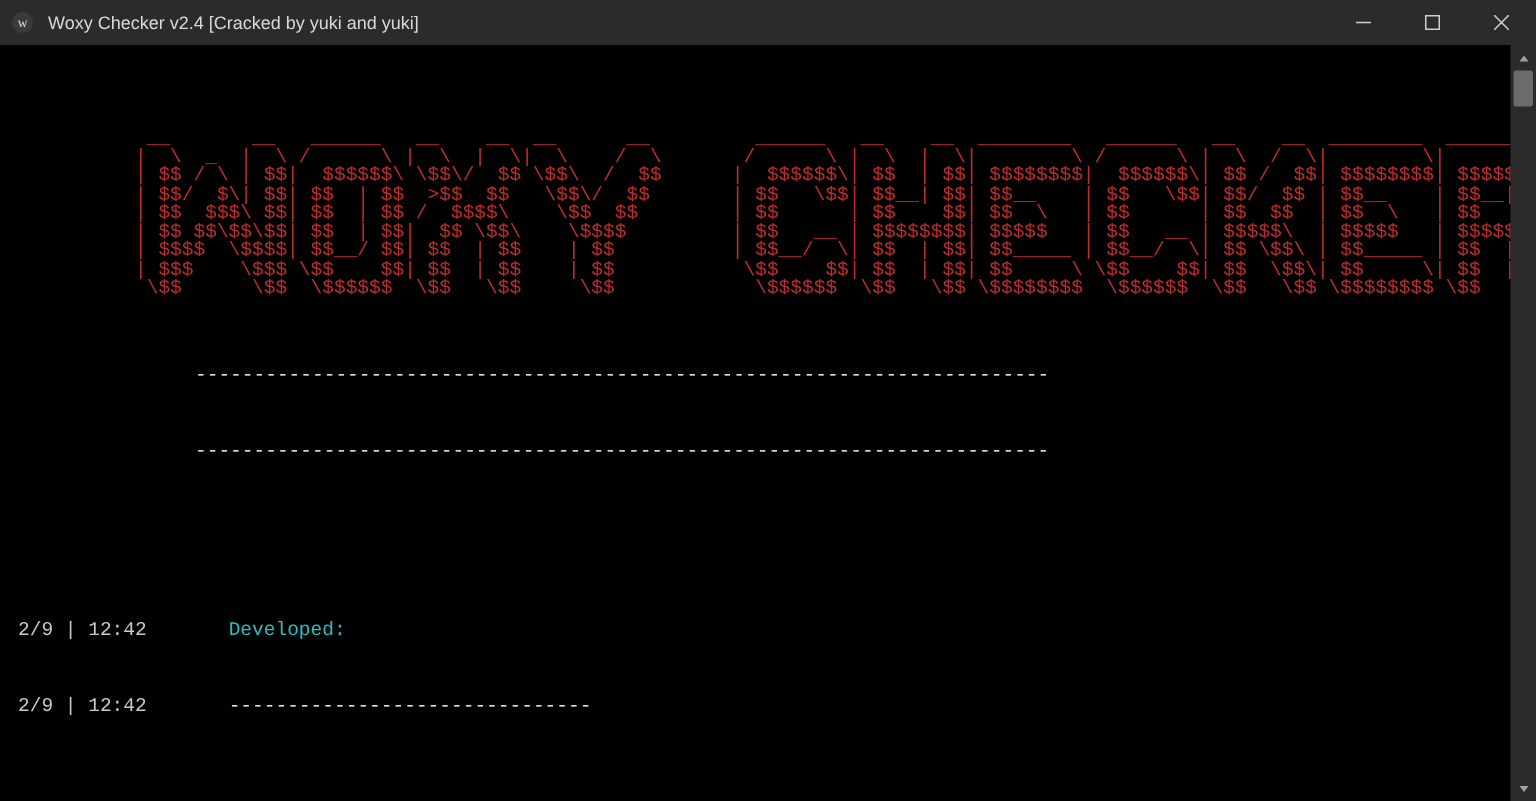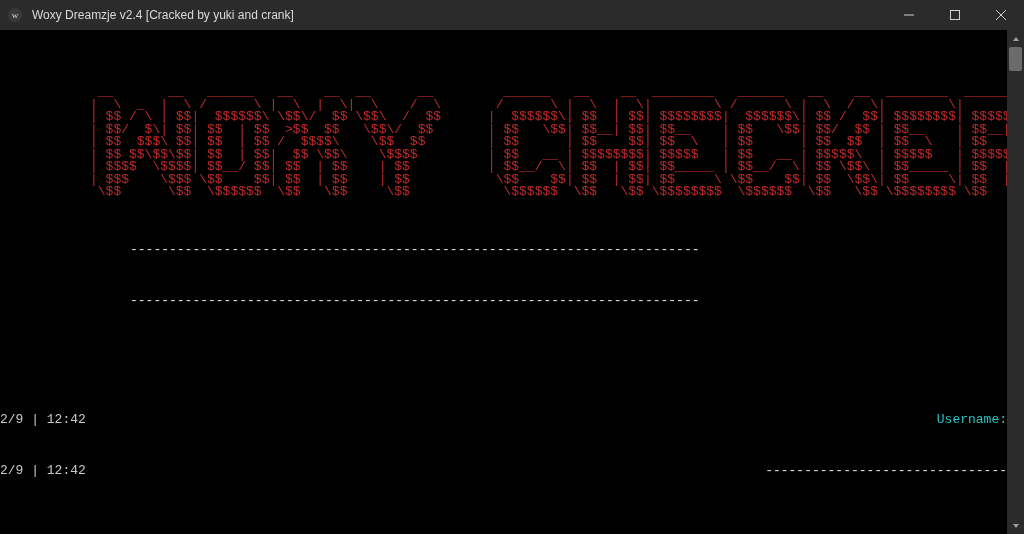--- a/index.html
+++ b/index.html
@@ -18,34 +18,34 @@
   .scroll-down { bottom:0; }
   .scroll-thumb { position:absolute; left:2px; top:17px; width:13px; height:24px; background:#6b6b6b; border-radius:2px; }
   .term { position:absolute; left:0; top:0; right:17px; bottom:0; color:#e8e8e8; font-size:13px; line-height:17px; white-space:pre; letter-spacing:0px;}
   .ascii { color:#c02b2b; font-size:13px; line-height:12.5px; padding:22px 0 8px 90px; letter-spacing:0; white-space:pre; }
   .credits { color:#e8e8e8; padding-left:130px; }
   .logrow { display:flex; }
   .ts { color:#c9c9c9; white-space:pre; }
   .msg { white-space:pre; }
   .cyan { color:#27c1c1; }
   .white { color:#e8e8e8; }
-  .pad { padding-left:0;justify-content:space-between; }
+  .pad { padding-left:12px; }
   .blank { height:17px; }
 </style>
 </head>
 <body>
 
 <div class="titlebar">
   <div class="appicon">
     <svg width="16" height="16" viewBox="0 0 16 16">
         <circle cx="8" cy="8" r="7" fill="#3a3a3a"></circle>
         <text x="8" y="11" text-anchor="middle" font-size="9" fill="#ddd" font-family="Segoe UI">w</text>
       </svg>
   </div>
-  <div class="title">Woxy Dreamzje v2.4 [Cracked by yuki and crank]</div>
+  <div class="title">Woxy Checker v2.4 [Cracked by yuki and yuki]</div>
   <div class="winbtns">
     <div class="winbtn">
       <svg width="10" height="10" viewBox="0 0 10 10">
           <path d="M0 5 H10" stroke="#cfcfcf" stroke-width="1"></path>
         </svg>
     </div>
     <div class="winbtn">
       <svg width="10" height="10" viewBox="0 0 10 10">
           <rect x="0.5" y="0.5" width="9" height="9" fill="none" stroke="#cfcfcf" stroke-width="1"></rect>
         </svg>
@@ -66,21 +66,21 @@
 | $$/  $\| $$| $$  | $$  &gt;$$  $$   \$$\/  $$       | $$   \$$| $$__| $$| $$__    | $$   \$$| $$/  $$ | $$__    | $$__| $$
 | $$  $$$\ $$| $$  | $$ /  $$$$\    \$$  $$        | $$      | $$    $$| $$  \   | $$      | $$  $$  | $$  \   | $$    $$
 | $$ $$\$$\$$| $$  | $$|  $$ \$$\    \$$$$         | $$   __ | $$$$$$$$| $$$$$   | $$   __ | $$$$$\  | $$$$$   | $$$$$$$\
 | $$$$  \$$$$| $$__/ $$| $$  | $$    | $$          | $$__/  \| $$  | $$| $$_____ | $$__/  \| $$ \$$\ | $$_____ | $$  | $$
 | $$$    \$$$ \$$    $$| $$  | $$    | $$           \$$    $$| $$  | $$| $$     \ \$$    $$| $$  \$$\| $$     \| $$  | $$
  \$$      \$$  \$$$$$$  \$$   \$$     \$$            \$$$$$$  \$$   \$$ \$$$$$$$$  \$$$$$$  \$$   \$$ \$$$$$$$$ \$$   \$$</div>
     <div class="credits">-------------------------------------------------------------------------</div>
     <div class="credits">-------------------------------------------------------------------------</div>
     <div class="blank"></div>
 
-    <div class="logrow pad"><span class="ts">2/9 | 12:42       </span><span class="msg cyan">Username:</span></div>
+    <div class="logrow pad"><span class="ts">2/9 | 12:42       </span><span class="msg cyan">Developed:</span></div>
     <div class="logrow pad"><span class="ts">2/9 | 12:42       </span><span class="msg white">-------------------------------</span></div>
     
 
     
     
     
 
     
     
     

